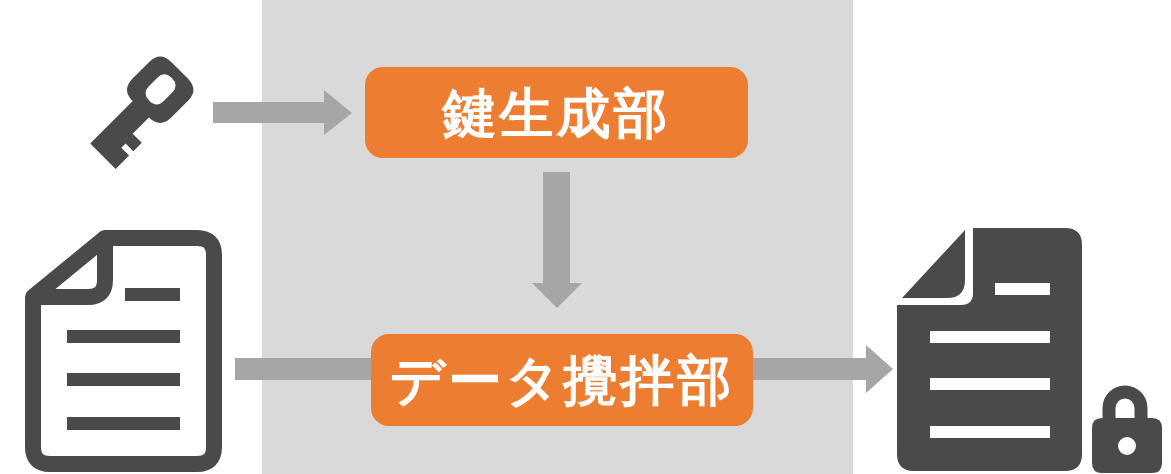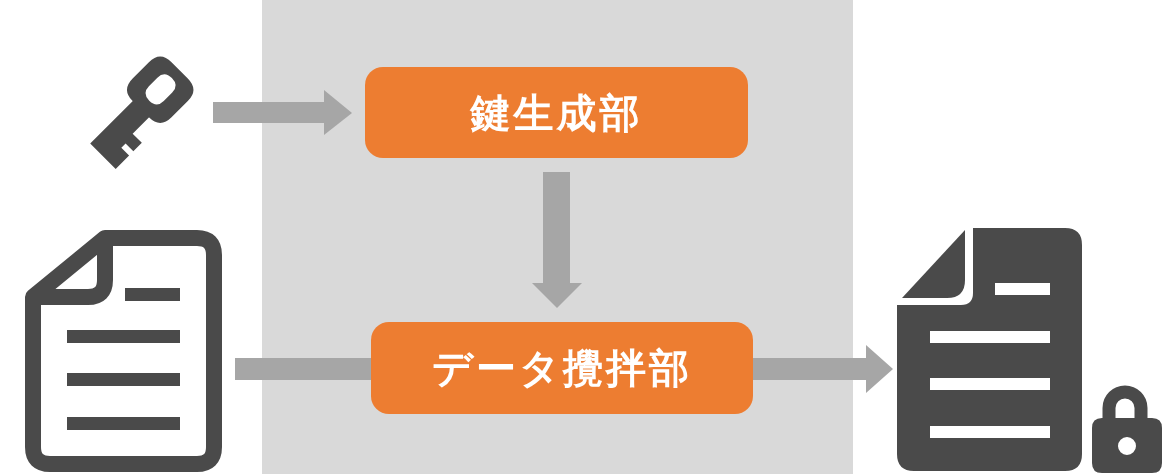--- a/index.html
+++ b/index.html
@@ -14,25 +14,25 @@
   }
   .icon{position:absolute;z-index:2;color:var(--color-icon,#4A4A4A);}
   .icon svg{display:block;}
   .paper-line{fill:var(--color-paper,#FFFFFF);}
   .process-box{
     position:absolute;z-index:3;border-radius:18px;
     background:var(--color-accent,#ED7D31);
     display:flex;align-items:center;justify-content:center;
   }
   .process-box .box-label{
-    color:var(--color-label,#FFFFFF);font-weight:bold;font-size:40px;
+    color:var(--color-label,#FFFFFF);font-weight:bold;font-size:54px;
     letter-spacing:3px;white-space:nowrap;line-height:1;
   }
   #box-keygen{left:365px;top:67px;width:383px;height:91px;}
-  #box-mixer{left:371px;top:322px;width:382px;height:92px;}
+  #box-mixer{left:371px;top:334px;width:382px;height:92px;}
   .arrow-shaft{position:absolute;z-index:1;background:var(--color-arrow,#A6A6A6);}
   .arrow-head{position:absolute;z-index:1;width:0;height:0;}
   
   #a1-shaft{left:213px;top:102px;width:112px;height:21px;}
   #a1-head{left:324px;top:90px;
     border-top:23px solid transparent;border-bottom:22px solid transparent;
     border-left:28px solid var(--color-arrow,#A6A6A6);}
   
   #a2-shaft{left:543px;top:172px;width:27px;height:112px;}
   #a2-head{left:532px;top:283px;

